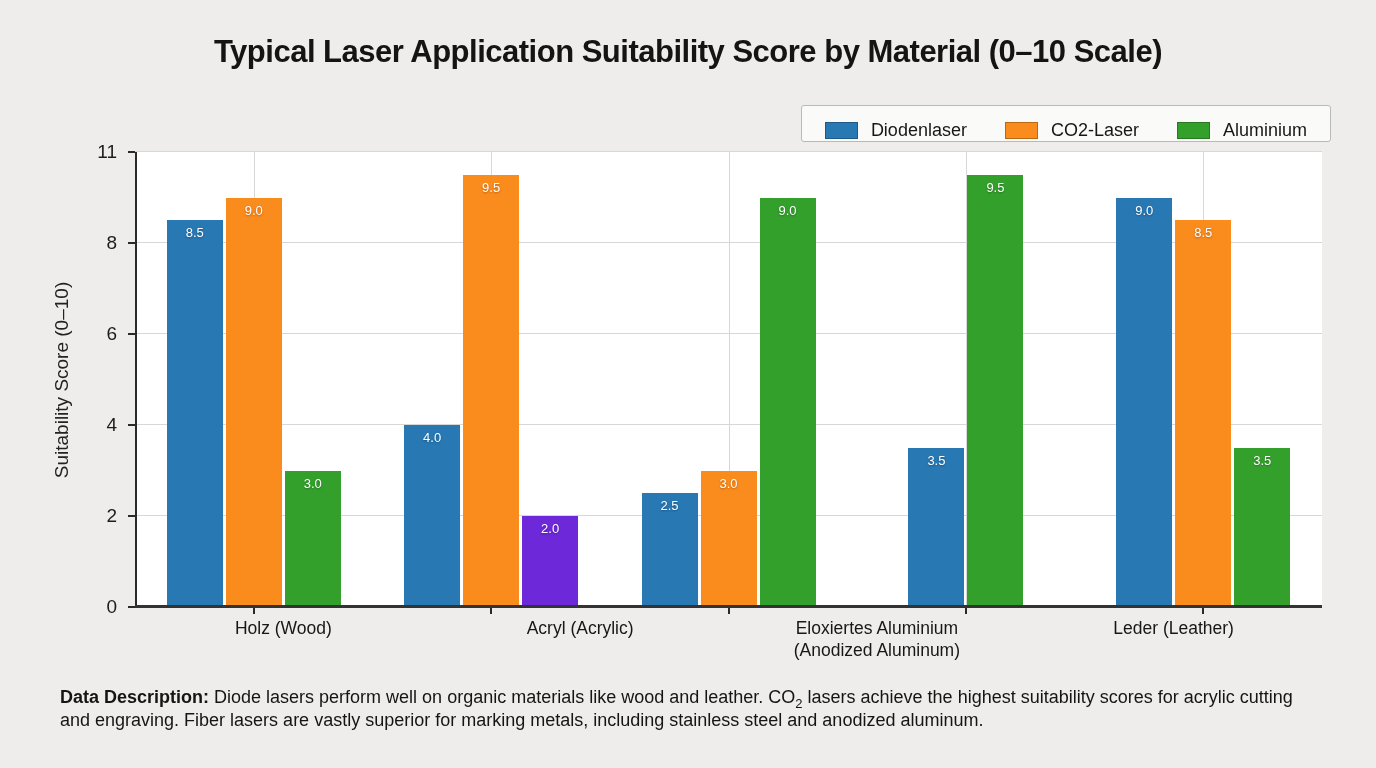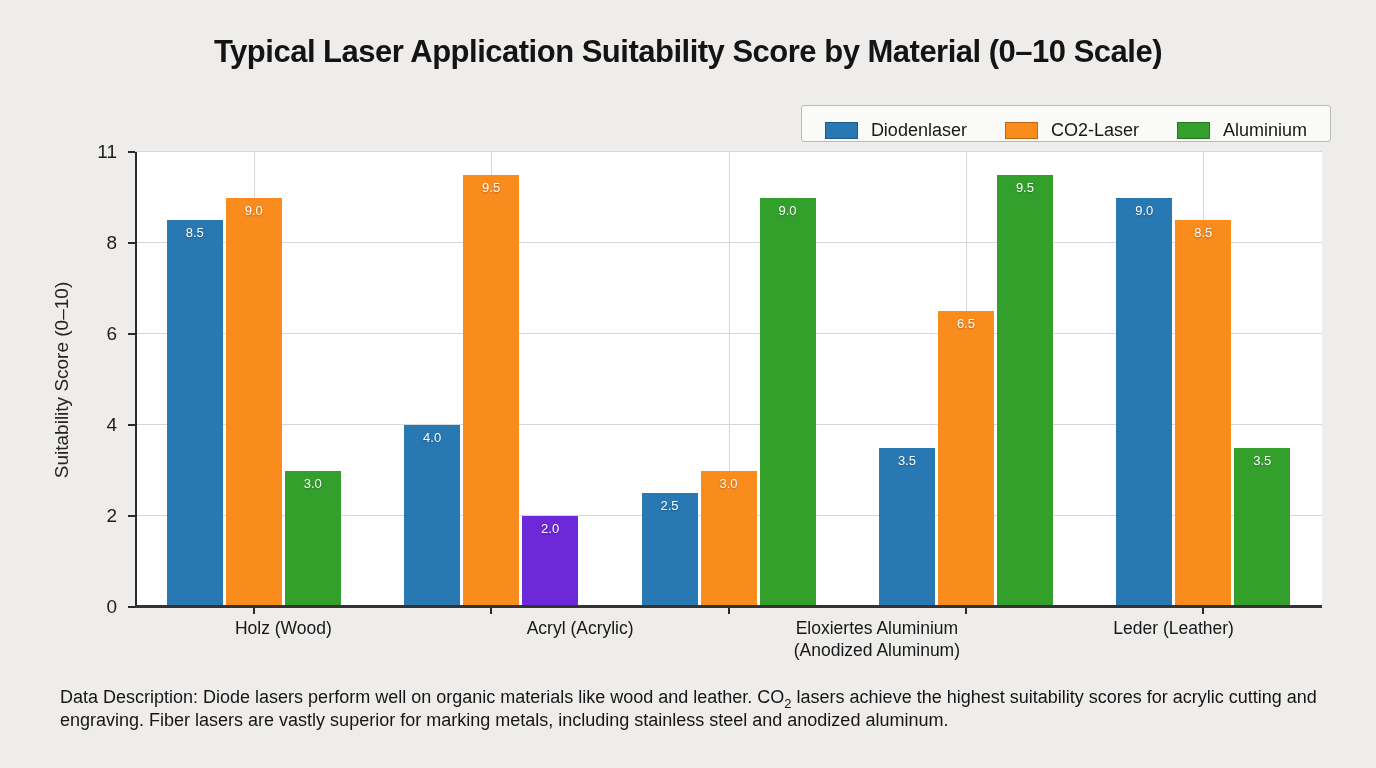--- a/index.html
+++ b/index.html
@@ -33,21 +33,21 @@
   .bar-value-label{margin-top:5px;font-size:13px;color:#ffffff;text-shadow:0 1px 2px rgba(0,0,0,0.3);}
 
   .xticks{position:absolute;left:135px;top:607px;width:1187px;height:9px;}
   .xtick-mark{position:absolute;top:0;width:2px;height:7px;background:#2a2a2a;transform:translateX(-50%);}
 
   .xcats{position:absolute;left:135px;top:617px;width:1187px;display:flex;}
   .x-category-label{flex:1;text-align:center;font-size:17.5px;line-height:22px;color:#171717;white-space:pre-line;}
 
   .footer{position:absolute;left:60px;top:686px;width:1262px;margin:0;
     font-size:18px;line-height:23px;color:#151515;}
-  .footer strong{font-weight:400;}
+  .footer strong{font-weight:700;}
   .footer sub{font-size:13px;line-height:0;}
 </style>
 </head>
 <body>
 
 <div class="figure">
   <h1 class="chart-title">Typical Laser Application Suitability Score by Material (0–10 Scale)</h1>
 
   <div class="legend" id="legend">
       <div class="legend-item">
@@ -122,23 +122,20 @@
             <div class="bar-value-label">3.0</div>
           </div>
           <div class="bar" style="background: rgb(52, 160, 44); height: 90%;">
             <div class="bar-value-label">9.0</div>
           </div>
         </div>
         <div class="bar-group">
           <div class="bar" style="background: rgb(40, 120, 180); height: 35%;">
             <div class="bar-value-label">3.5</div>
           </div>
-          <div class="bar" style="background: rgb(250, 139, 29); height: 65%;">
-            <div class="bar-value-label">6.5</div>
-          </div>
           <div class="bar" style="background: rgb(52, 160, 44); height: 95%;">
             <div class="bar-value-label">9.5</div>
           </div>
         </div>
         <div class="bar-group">
           <div class="bar" style="background: rgb(40, 120, 180); height: 90%;">
             <div class="bar-value-label">9.0</div>
           </div>
           <div class="bar" style="background: rgb(250, 139, 29); height: 85%;">
             <div class="bar-value-label">8.5</div>

